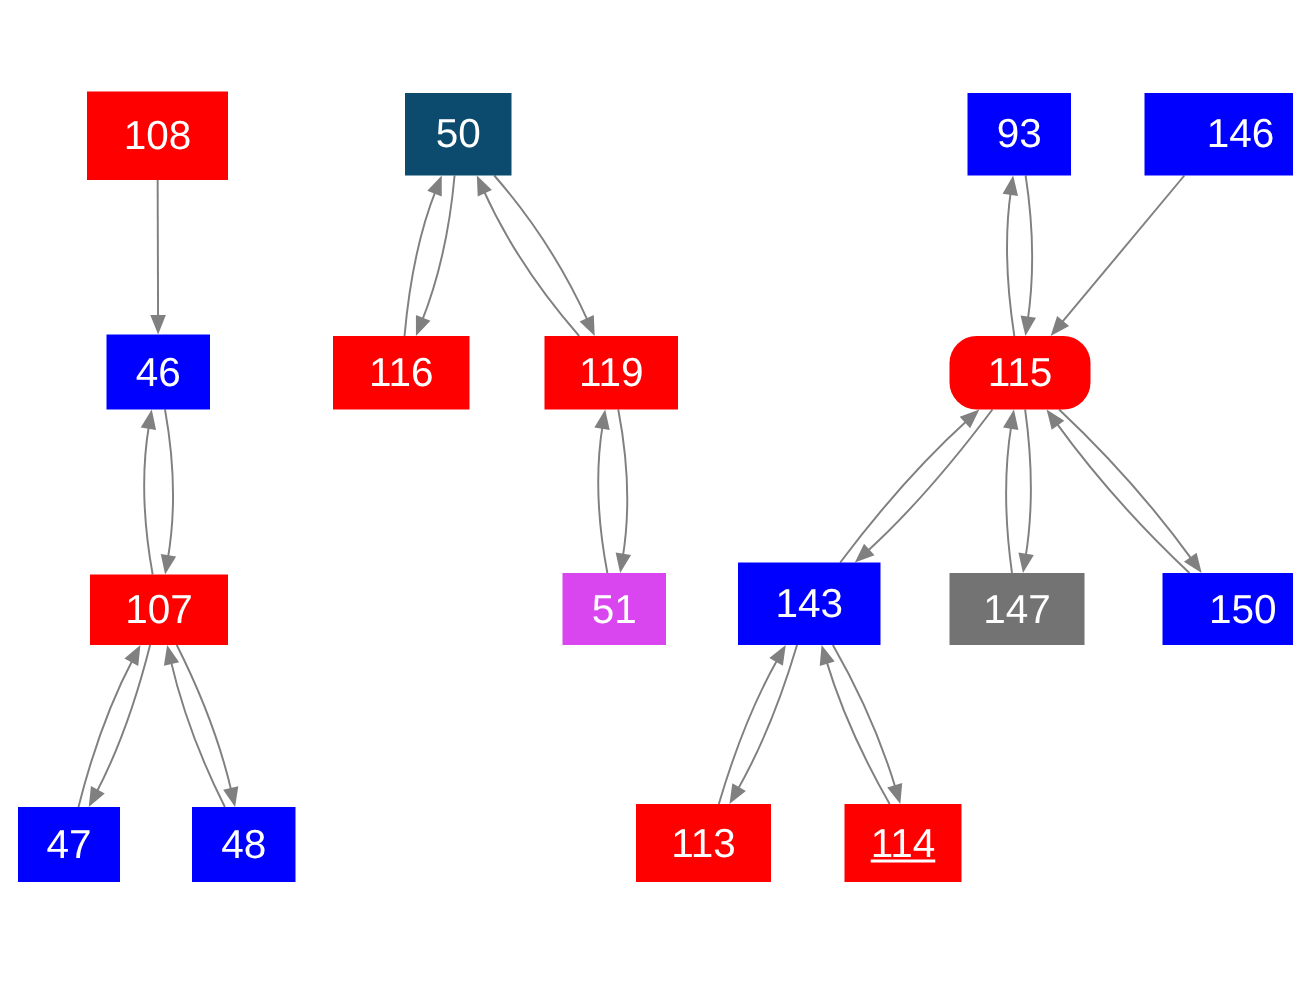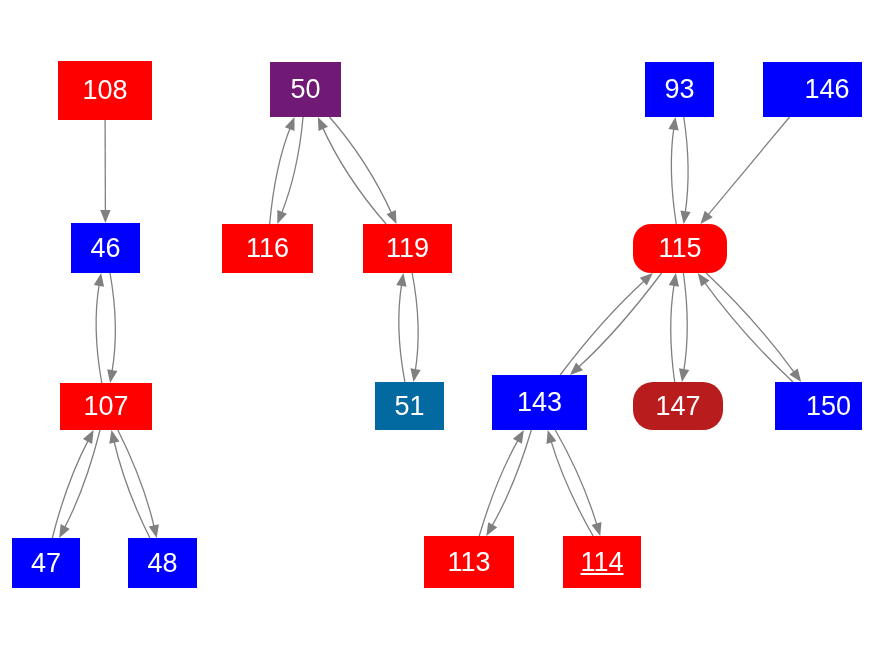--- a/index.html
+++ b/index.html
@@ -107,50 +107,50 @@
       </div>
       <div class="node" style="left: 60px; top: 383px; width: 92px; height: 47px; background: rgb(255, 0, 0);">
         <span class="node-label">107</span>
       </div>
       <div class="node" style="left: 12px; top: 538px; width: 68px; height: 50px; background: rgb(0, 0, 255);">
         <span class="node-label">47</span>
       </div>
       <div class="node" style="left: 128px; top: 538px; width: 69px; height: 50px; background: rgb(0, 0, 255);">
         <span class="node-label">48</span>
       </div>
-      <div class="node" style="left: 270px; top: 62px; width: 71px; height: 55px; background: #701a75;">
+      <div class="node" style="left: 270px; top: 62px; width: 71px; height: 55px; background: #0c4a6e;">
         <span class="node-label">50</span>
       </div>
       <div class="node" style="left: 222px; top: 224px; width: 91px; height: 49px; background: rgb(255, 0, 0);">
         <span class="node-label">116</span>
       </div>
       <div class="node" style="left: 363px; top: 224px; width: 89px; height: 49px; background: rgb(255, 0, 0);">
         <span class="node-label">119</span>
       </div>
-      <div class="node" style="left: 375px; top: 382px; width: 69px; height: 48px; background: #0369a1;">
+      <div class="node" style="left: 375px; top: 382px; width: 69px; height: 48px; background: #d946ef;">
         <span class="node-label">51</span>
       </div>
       <div class="node" style="left: 492px; top: 375px; width: 95px; height: 55px; background: rgb(0, 0, 255);">
         <span class="node-label">143</span>
       </div>
       <div class="node" style="left: 424px; top: 536px; width: 90px; height: 52px; background: rgb(255, 0, 0);">
         <span class="node-label">113</span>
       </div>
       <div class="node" style="left: 563px; top: 536px; width: 78px; height: 52px; background: rgb(255, 0, 0); text-decoration: underline;">
         <span class="node-label">114</span>
       </div>
       <div class="node" style="left: 645px; top: 62px; width: 69px; height: 55px; background: rgb(0, 0, 255);">
         <span class="node-label">93</span>
       </div>
       <div class="node" style="left: 763px; top: 62px; width: 99px; height: 55px; background: rgb(0, 0, 255); padding-left: 29px;">
         <span class="node-label">146</span>
       </div>
       <div class="node" style="left: 633px; top: 224px; width: 94px; height: 49px; background: rgb(255, 0, 0); border-radius: 18px;">
         <span class="node-label">115</span>
       </div>
-      <div class="node" style="left: 633px; top: 382px; width: 90px; height: 48px; background: #b91c1c; border-radius: 20px;">
+      <div class="node" style="left: 633px; top: 382px; width: 90px; height: 48px; background: #737373;">
         <span class="node-label">147</span>
       </div>
       <div class="node" style="left: 775px; top: 382px; width: 87px; height: 48px; background: rgb(0, 0, 255); padding-left: 20px;">
         <span class="node-label">150</span>
       </div>
     </div>
 </div>
 
 </body></html>

